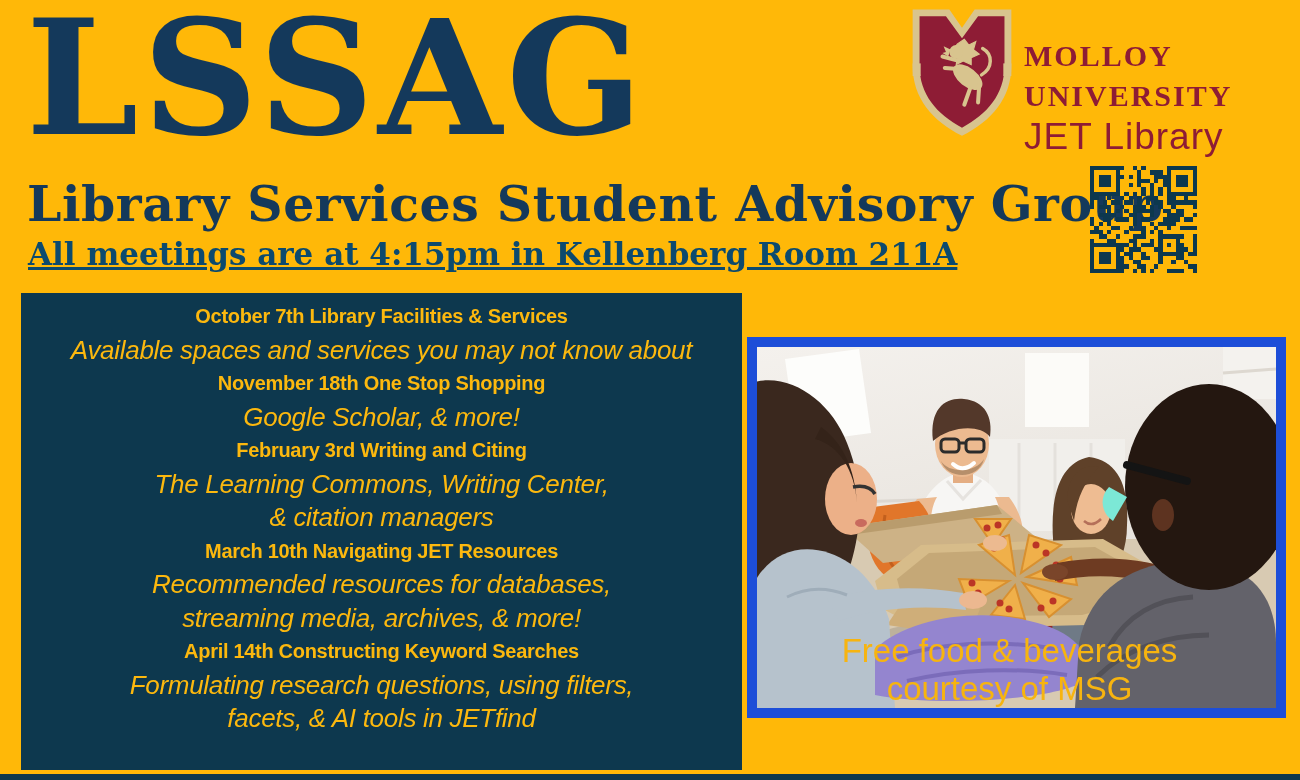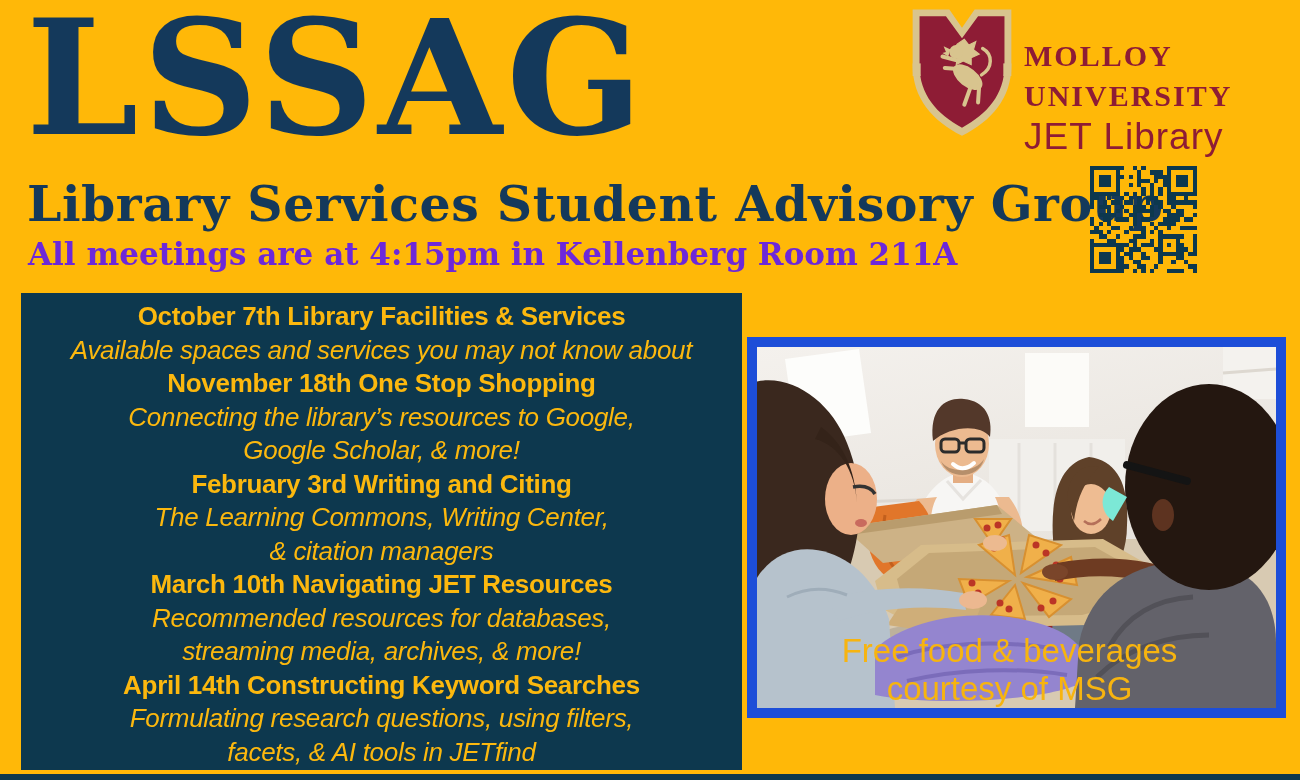--- a/index.html
+++ b/index.html
@@ -4,33 +4,33 @@
 <title>LSSAG</title>
 <style>
   html,body{margin:0;padding:0;background:#777;}
   .poster{position:relative;width:1300px;height:780px;background:#FFB808;overflow:hidden;
           font-family:"Liberation Sans",sans-serif;}
   
   .acronym{position:absolute;left:26px;top:-14px;color:#14395B;
            font-family:"DejaVu Serif",serif;font-weight:bold;font-size:160px;line-height:185px;letter-spacing:4px;}
   .poster-title{position:absolute;left:27px;top:176px;color:#14395B;
            font-family:"DejaVu Serif",serif;font-weight:bold;font-size:49px;line-height:56px;letter-spacing:0.5px;white-space:nowrap;}
-  .meeting-info{position:absolute;left:28px;top:234px;color:#6d28d9;
-           font-family:"DejaVu Serif",serif;font-weight:bold;font-size:31px;line-height:40px;white-space:nowrap;}
+  .meeting-info{position:absolute;left:28px;top:234px;color:#0c4a6e;
+           font-family:"DejaVu Serif",serif;font-weight:bold;font-size:31px;line-height:40px;white-space:nowrap;text-decoration:underline;}
   
   .shield{position:absolute;left:903px;top:6px;width:118px;height:132px;}
   .brand-text{position:absolute;left:1024px;top:36px;color:#8E1C35;}
   .brand-l1,.brand-l2{font-family:"Liberation Serif",serif;font-weight:bold;font-size:30px;line-height:40px;letter-spacing:2px;}
   .brand-l3{font-family:"Liberation Sans",sans-serif;font-size:37px;line-height:42px;letter-spacing:1px;margin-top:0px;}
   
   .qr{position:absolute;left:1090px;top:166px;width:107px;height:107px;}
   
   .schedule{position:absolute;left:21px;top:293px;width:721px;height:477px;background:#0D384E;
             text-align:center;color:#FCB80E;padding-top:7px;box-sizing:border-box;}
-  .ev-title{font-weight:bold;font-size:26px;line-height:33.5px;letter-spacing:-0.3px;}
+  .ev-title{font-weight:bold;font-size:20px;line-height:33.5px;letter-spacing:-0.3px;}
   .ev-desc{font-style:italic;font-size:26px;line-height:33.5px;letter-spacing:-0.3px;}
   
   .photo-panel{position:absolute;left:747px;top:337px;width:539px;height:381px;background:#1d4ed8;}
   .photo-scene{position:absolute;left:10px;top:10px;width:519px;height:361px;display:block;}
   .photo-caption{position:absolute;left:0;right:14px;bottom:10px;text-align:center;color:#F7B40F;
                  font-size:33px;line-height:38px;}
   
   .bottom-bar{position:absolute;left:0;top:774px;width:1300px;height:6px;background:#0D384E;}
 </style>
 </head>
@@ -386,21 +386,20 @@
       <rect x="19" y="24" width="1" height="1" fill="#0D384E"></rect>
       <rect x="20" y="24" width="1" height="1" fill="#0D384E"></rect>
       <rect x="21" y="24" width="1" height="1" fill="#0D384E"></rect>
       <rect x="24" y="24" width="1" height="1" fill="#0D384E"></rect>
     </svg>
 
   <section class="schedule">
     <div class="ev-title">October 7th Library Facilities &amp; Services</div>
     <div class="ev-desc">Available spaces and services you may not know about</div>
     <div class="ev-title">November 18th One Stop Shopping</div>
-    <div class="ev-desc">Connecting the library’s resources to Google,</div>
     <div class="ev-desc">Google Scholar, &amp; more!</div>
     <div class="ev-title">February 3rd Writing and Citing</div>
     <div class="ev-desc">The Learning Commons, Writing Center,</div>
     <div class="ev-desc">&amp; citation managers</div>
     <div class="ev-title">March 10th Navigating JET Resources</div>
     <div class="ev-desc">Recommended resources for databases,</div>
     <div class="ev-desc">streaming media, archives, &amp; more!</div>
     <div class="ev-title">April 14th Constructing Keyword Searches</div>
     <div class="ev-desc">Formulating research questions, using filters,</div>
     <div class="ev-desc">facets, &amp; AI tools in JETfind</div>

